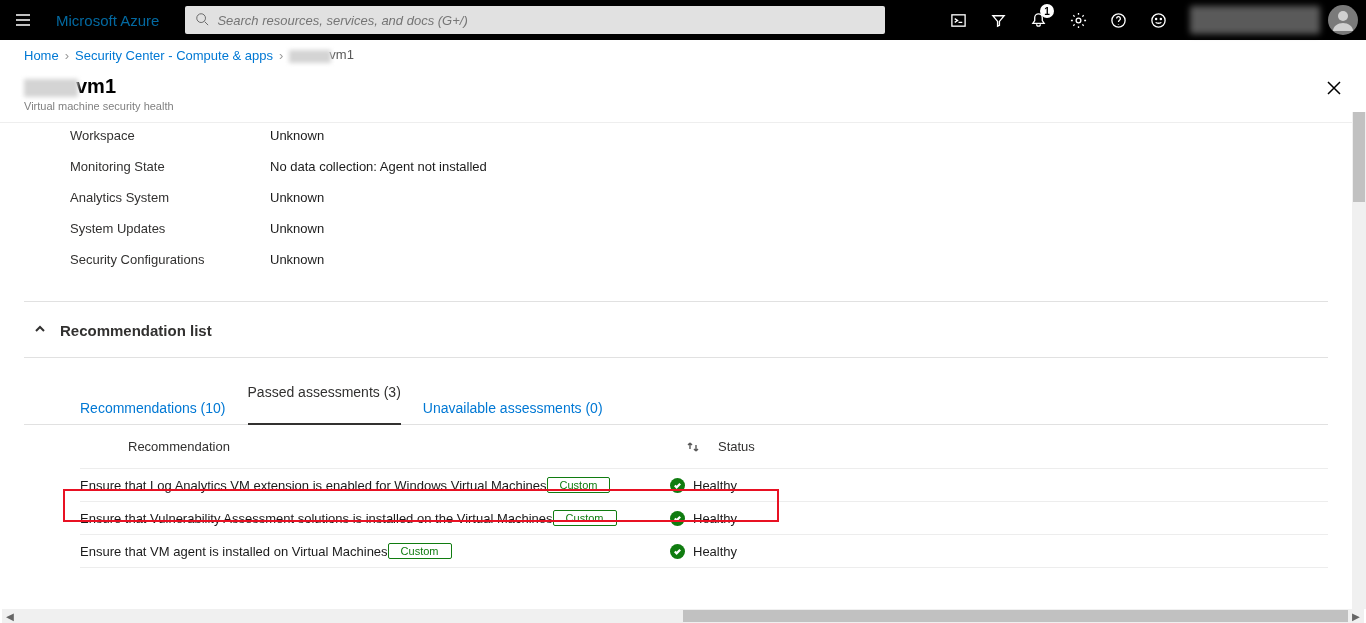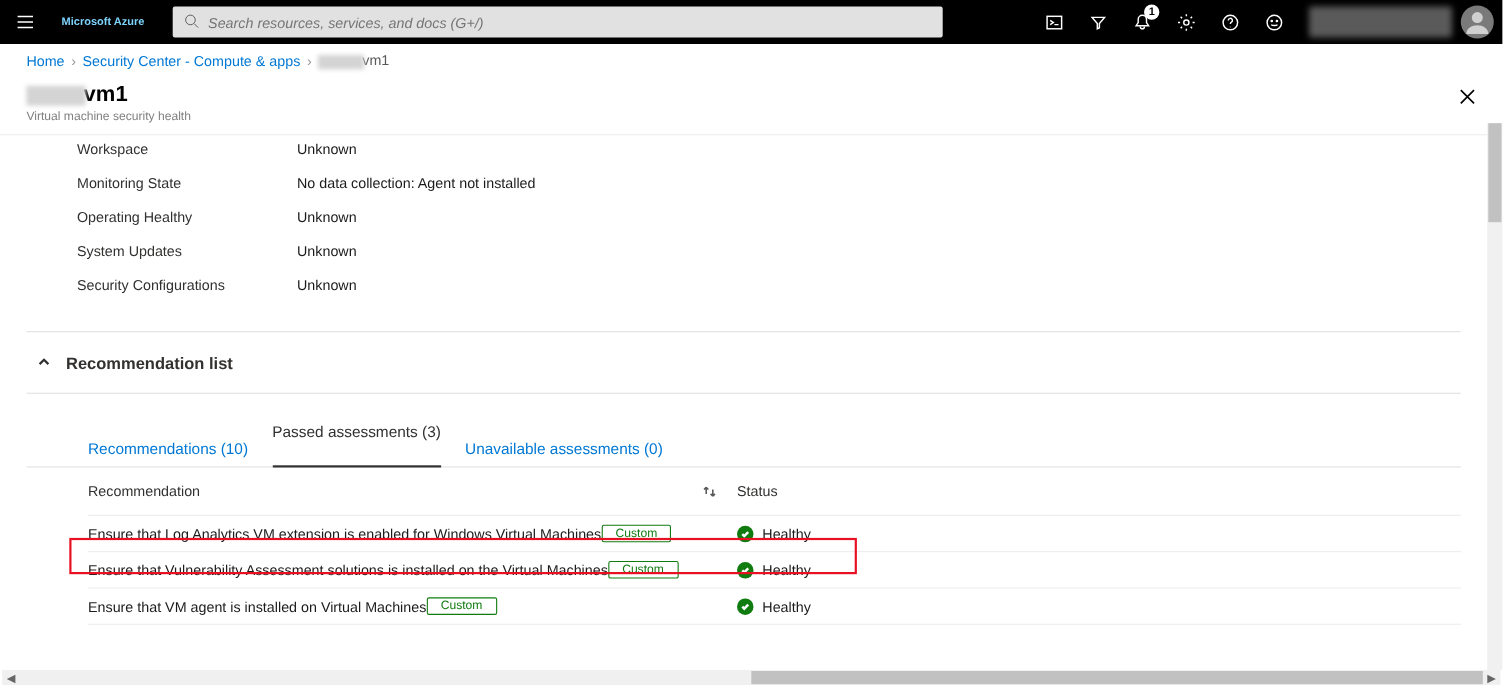--- a/index.html
+++ b/index.html
@@ -2,21 +2,21 @@
 <html><head>
 <meta charset="utf-8">
 <style>
   * { box-sizing: border-box; margin: 0; padding: 0; }
   body { font-family: "Segoe UI", Arial, sans-serif; font-size: 13px; color: #323130; background: #fff; overflow: hidden; width: 1366px; height: 623px; position: relative; }
 
   
   .topbar { background: #000; height: 40px; display: flex; align-items: center; padding: 0 0 0 0; }
   .hamburger { width: 46px; height: 40px; display:flex; align-items:center; justify-content:center; color:#fff; }
   .hamburger svg { width:18px; height:18px; }
-  .brand { color:#7dd3fc; font-weight:700; font-size:10px; padding: 0 20px 0 10px; }
+  .brand { color:#0369a1; font-weight:400; font-size:15px; padding: 0 20px 0 10px; }
   .searchwrap { flex:0 0 700px; height:28px; background:#e1e1e1; border-radius:2px; display:flex; align-items:center; padding:0 10px; margin-left:6px;}
   .searchwrap svg { width:14px; height:14px; fill:#595959; margin-right:8px; }
   .searchwrap input { flex:1; border:none; outline:none; background:transparent; font-size:13px; font-style:italic; color:#595959; }
   .topbar-spacer { flex:1; }
   .topbar-icons { display:flex; align-items:center; height:40px; }
   .tb-icon { width:40px; height:40px; display:flex; align-items:center; justify-content:center; color:#fff; position:relative; }
   .tb-icon svg { width:17px; height:17px; stroke:#fff; fill:none; stroke-width:1.4; }
   .badge { position:absolute; top:4px; right:4px; background:#fff; color:#000; border-radius:50%; font-size:10px; font-weight:600; width:14px; height:14px; display:flex; align-items:center; justify-content:center;}
   .userblk { display:flex; align-items:center; height:40px; padding:0 8px 0 12px; color:#d0d0d0;}
   .userblur { width:130px; height:28px; background:#5a5a5a; filter:blur(3px); border-radius:2px; margin-right:8px;}
@@ -54,21 +54,21 @@
 
   
   .tabs { display:flex; padding:26px 0 0 56px; border-bottom:1px solid #e1e1e1; margin:0 24px;}
   .tab { padding:0 0 8px 0; margin-right:22px; font-size:14px; cursor:pointer;}
   .tab.link { color:#0078d4;margin-top:16px;}
   .tab.active { color:#323130; border-bottom:2px solid #323130; margin-bottom:-1px;}
 
   
   .tblwrap { margin:0 24px; padding:0 0 0 56px;}
   .thead { display:flex; padding:14px 0; }
-  .th-rec { flex:0 0 590px; font-weight:400; color:#323130; display:flex; align-items:center;}
+  .th-rec { flex:0 0 590px; font-weight:400; color:#323130; display:flex; align-items:center;margin-left:48px;}
   .sorticon { margin-left:auto; margin-right:18px; display:flex; align-items:center; color:#595959;}
   .sorticon svg { width:14px; height:14px; stroke:#595959; fill:none; stroke-width:1.4;}
   .th-status { flex:0 0 200px; font-weight:400; }
   .trow { display:flex; align-items:center; padding:8px 0; border-top:1px solid #ededed;}
   .trow:last-child { border-bottom:1px solid #ededed;}
   .td-rec { flex:0 0 590px; display:flex; align-items:center;}
   .rec-text { color:#1b1b1b; }
   .custom-badge { border:1px solid #107c10; color:#107c10; font-size:11px; padding:1px 12px; border-radius:2px; margin-left:0;}
   .td-status { flex:0 0 300px; display:flex; align-items:flex-end;}
   .ok-circle { width:15px; height:15px; border-radius:50%; background:#107c10; display:inline-flex; align-items:center; justify-content:center; margin-right:8px;}
@@ -181,21 +181,21 @@
   <div class="props">
     <div class="prop-row">
         <div class="prop-label">Workspace</div>
         <div class="prop-val">Unknown</div>
       </div>
     <div class="prop-row">
         <div class="prop-label">Monitoring State</div>
         <div class="prop-val">No data collection: Agent not installed</div>
       </div>
     <div class="prop-row">
-        <div class="prop-label">Operating Healthy</div>
+        <div class="prop-label">Analytics System</div>
         <div class="prop-val">Unknown</div>
       </div>
     <div class="prop-row">
         <div class="prop-label">System Updates</div>
         <div class="prop-val">Unknown</div>
       </div>
     <div class="prop-row">
         <div class="prop-label">Security Configurations</div>
         <div class="prop-val">Unknown</div>
       </div>

